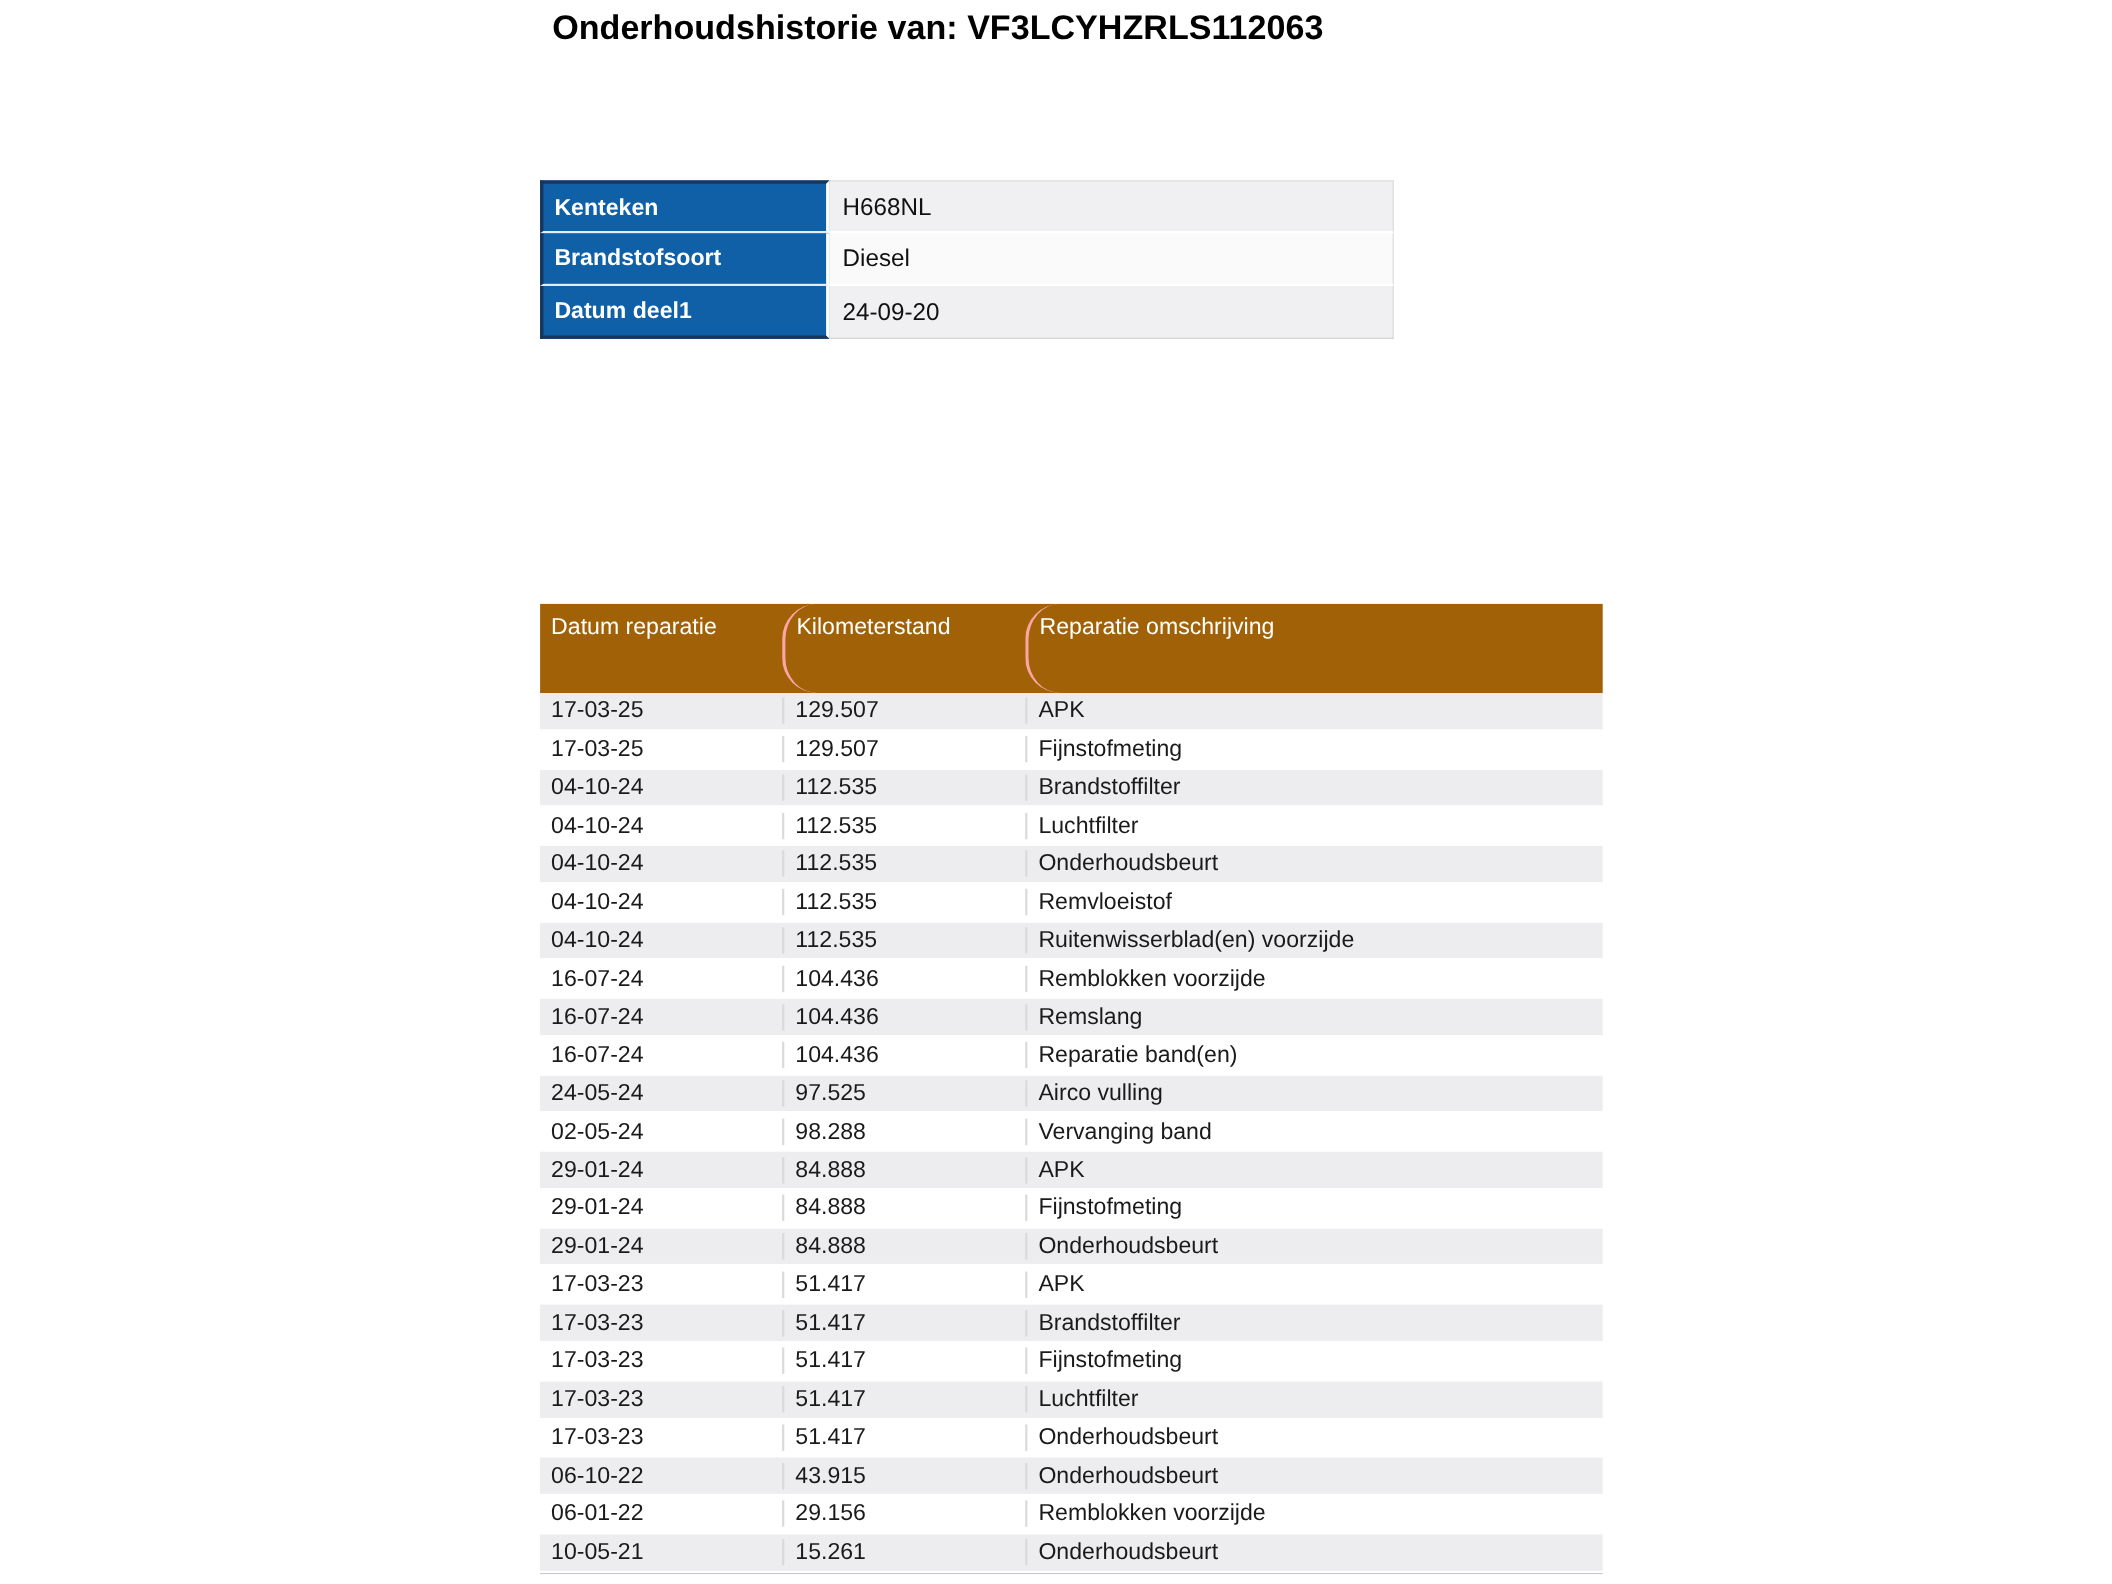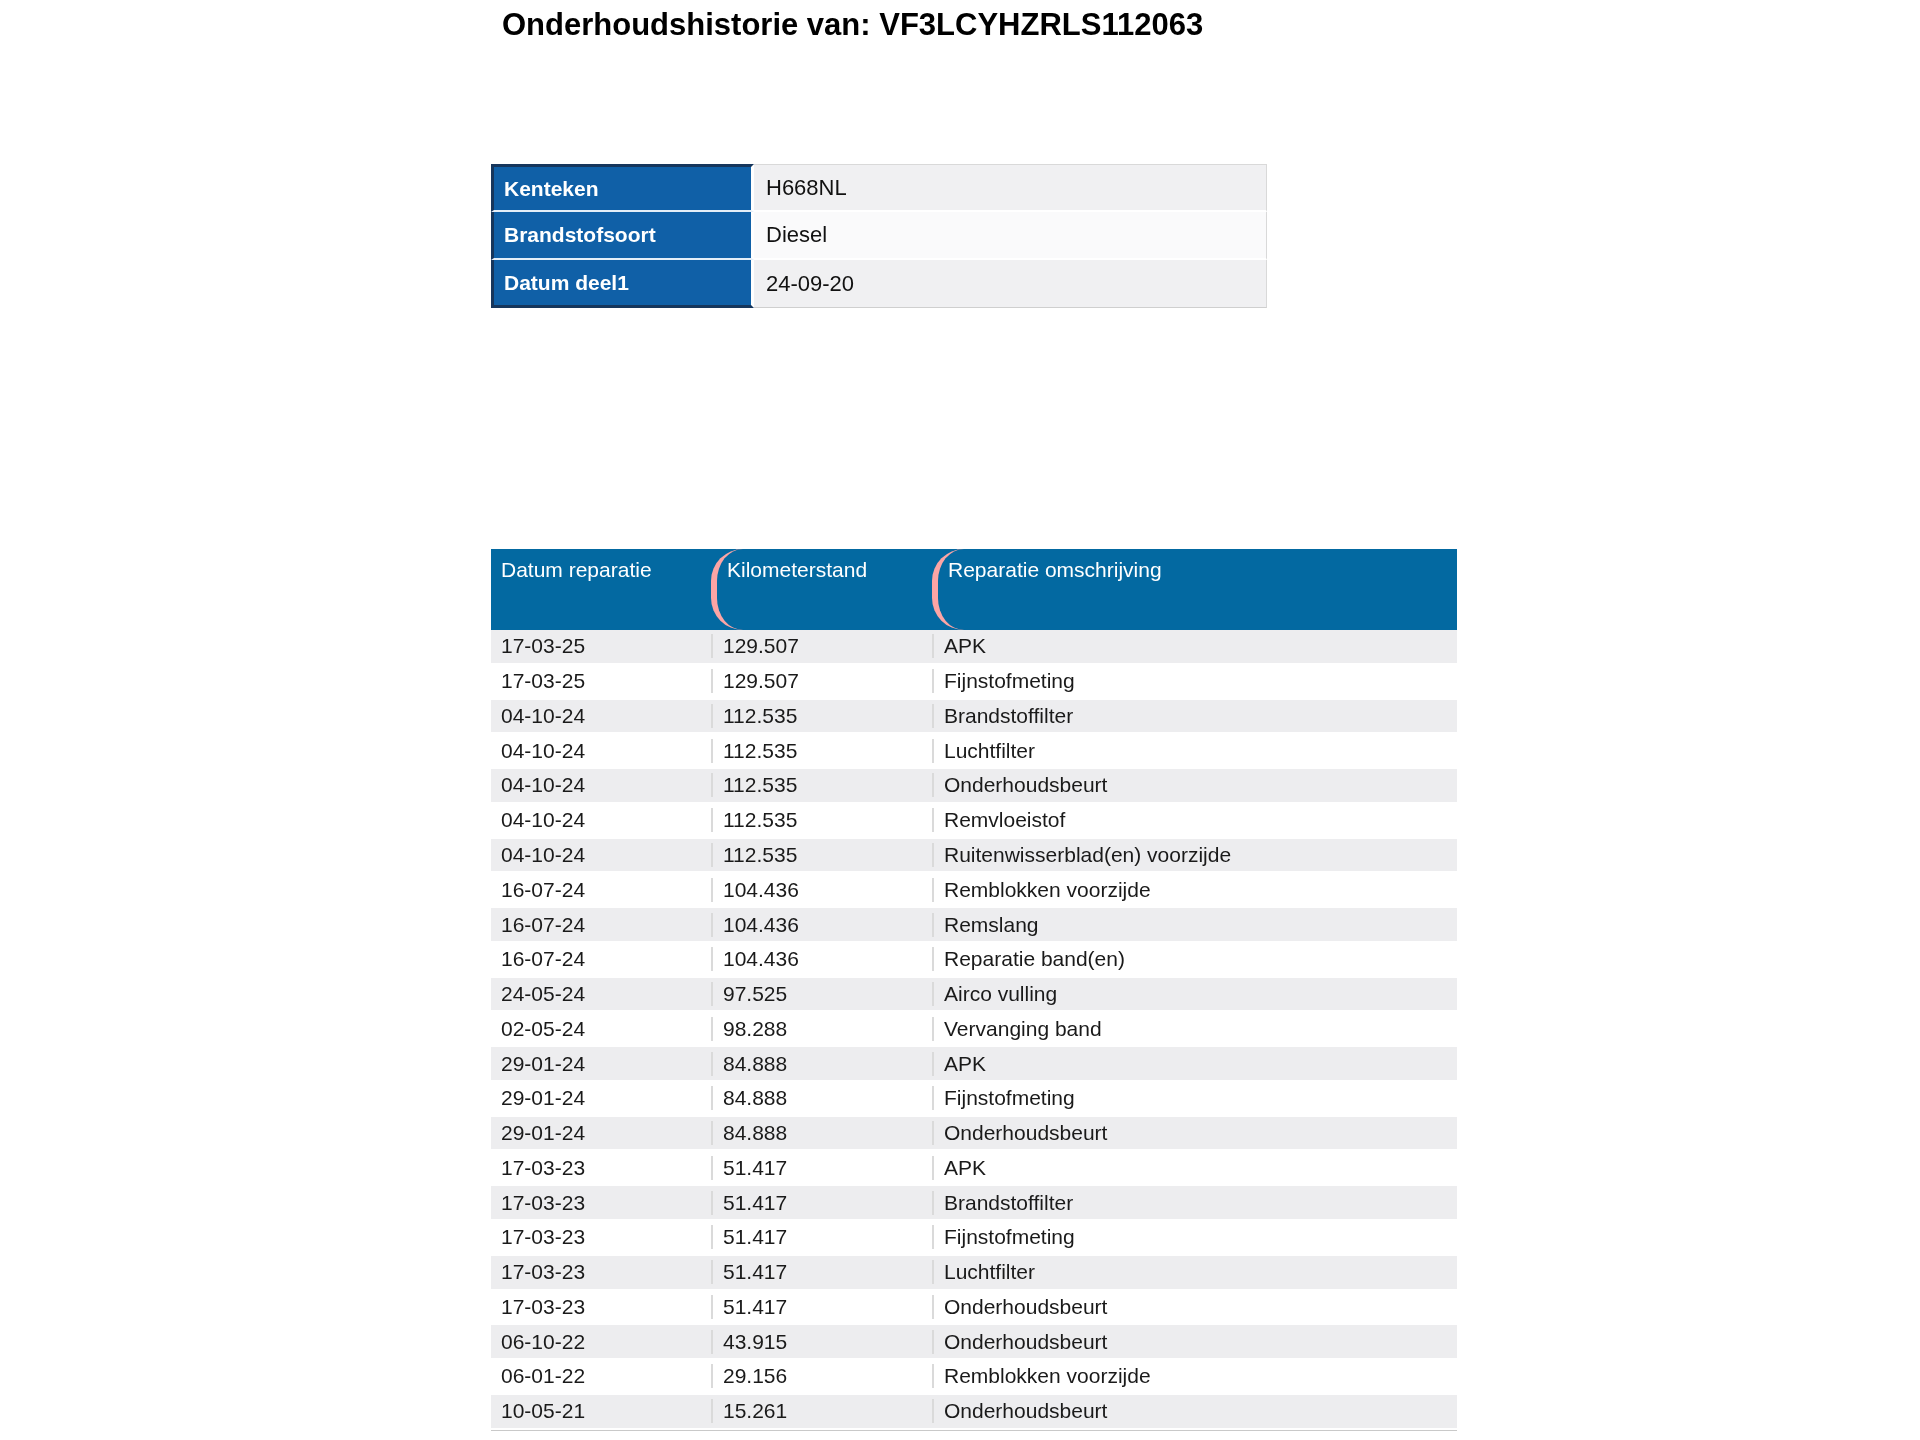--- a/index.html
+++ b/index.html
@@ -64,35 +64,35 @@
 
   
   .repair-table {
     position: absolute;
     left: 491px; top: 549px;
     width: 966px;
   }
   .thead {
     display: flex;
     height: 81px;
-    background: #0369a1;
+    background: #a16207;
   }
   .th {
     box-sizing: border-box;
     color: #ffffff;
     font-size: 21px;
     font-weight: 400;
     padding: 9px 0 0 10px;
     white-space: nowrap;
     overflow: hidden;
   }
   .c0 { width: 220px; }
   .c1 { width: 221px; }
   .c2 { flex: 1; }
-  .th.c1, .th.c2 { border-left: 6px solid #fca5a5; border-radius: 32px; }
+  .th.c1, .th.c2 { border-left: 3px solid #fca5a5; border-radius: 32px; }
 
   .tbody { border-bottom: 1px solid #C9C9C9; }
   .tr {
     display: flex;
     height: 34.78px;
     box-sizing: border-box;
     border-bottom: 2px solid #ffffff;
     align-items: center;
   }
   .tr:nth-child(odd)  { background: #EDEDEF; }

